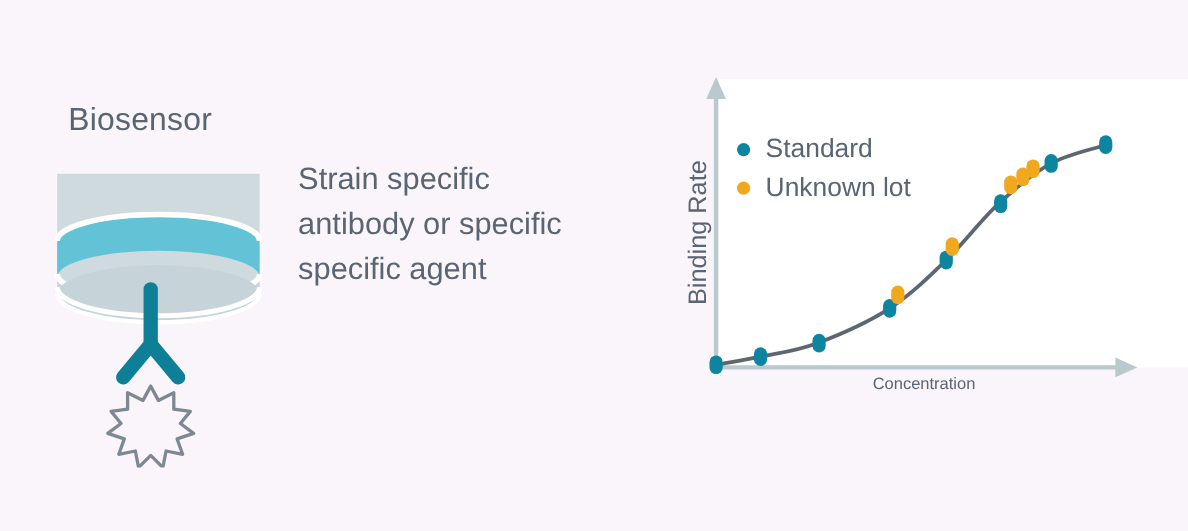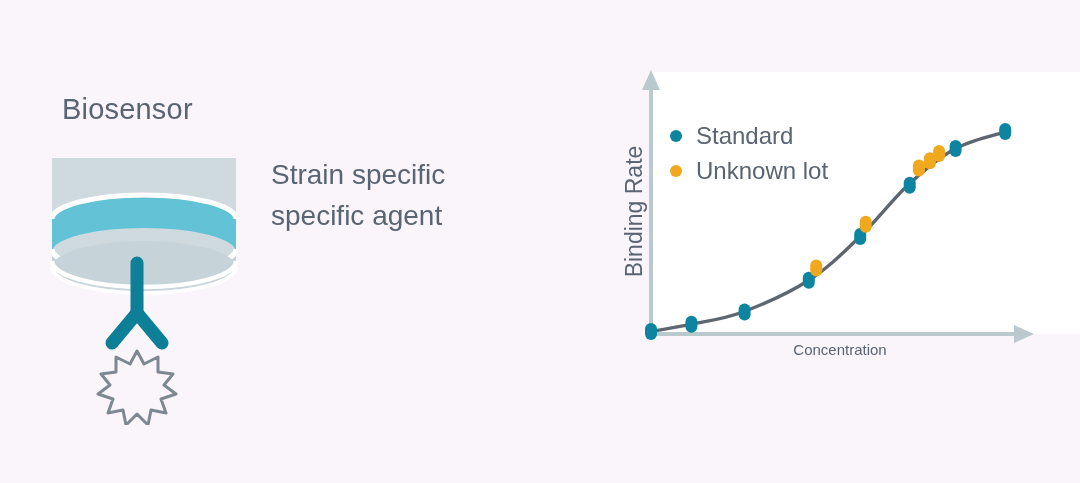--- a/index.html
+++ b/index.html
@@ -40,21 +40,21 @@
   #biosensor-figure {
     position: absolute;
     left: 34px;
     top: 145px;
     width: 210px;
     height: 280px;
   }
   #descriptive-text {
     position: absolute;
     left: 271px;
-    top: 154px;
+    top: 142px;
     width: 320px;
     font-size: 28px;
     line-height: 41px;
     color: #5a6472;
   }
   #descriptive-text .tline { display: block; white-space: nowrap; }
 
   
   #chart-panel {
     position: absolute;
@@ -151,20 +151,21 @@
         <line x1="103" y1="168" x2="128" y2="198"></line>
       </g>
 
       <path d="M103,206 L110,219 L124,212 L124,227 L139,229 L130,240 L142,249
                L127,254 L132,268 L117,265 L114,280 L103,269 L92,280 L89,265
                L74,268 L79,254 L64,249 L76,240 L67,229 L82,227 L82,212 L96,219 Z" fill="none" stroke="#7e8892" stroke-width="3" stroke-linejoin="round"></path>
     </svg>
 
     <div id="descriptive-text">
       <span class="tline">Strain specific</span>
+      <span class="tline">antibody or specific</span>
       <span class="tline">specific agent</span>
     </div>
   </div>
 
   <div id="chart-panel">
 
     <div id="plot-bg"></div>
 
     <svg id="chart-svg" viewBox="0 0 480 483">
 

